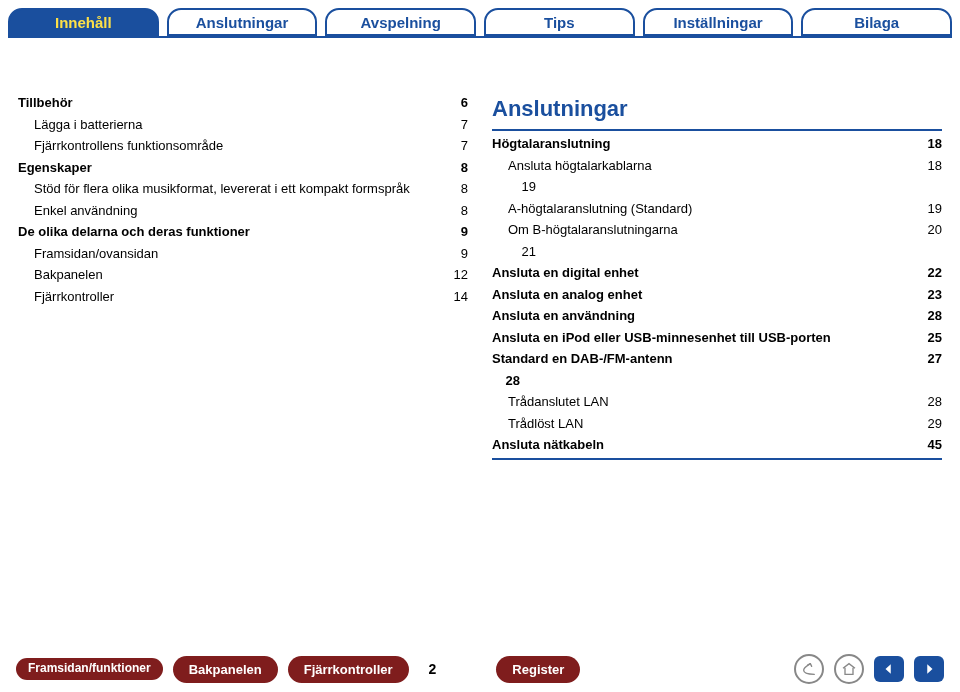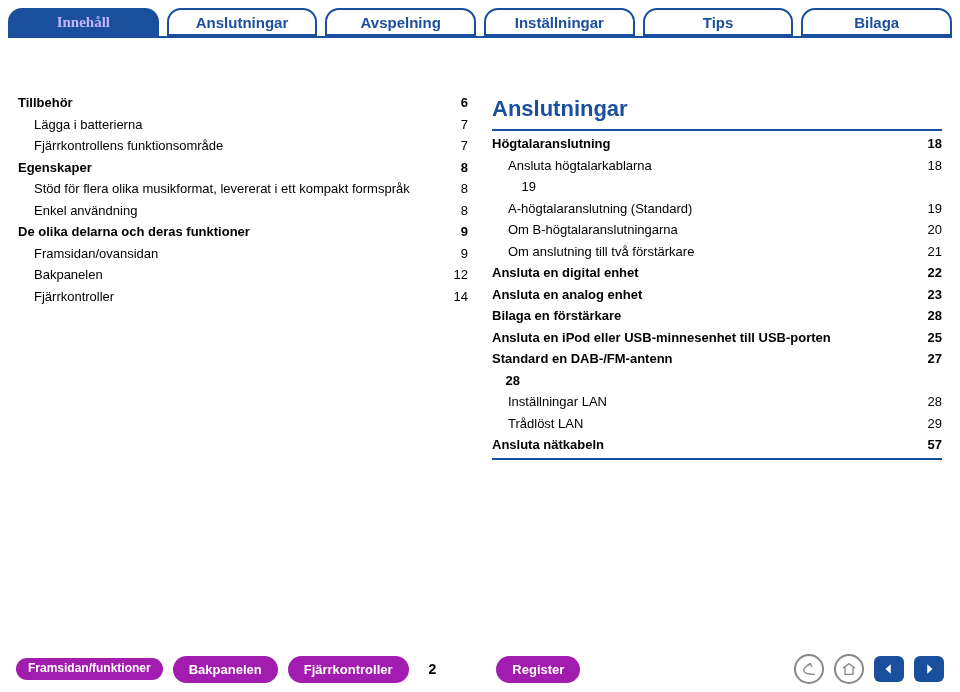--- a/index.html
+++ b/index.html
@@ -12,21 +12,21 @@
     flex: 1;
     height: 28px;
     border: 2px solid #1a4f9e;
     border-radius: 14px 14px 0 0;
     display: flex; align-items: center; justify-content: center;
     font-weight: bold; font-size: 15px; color: #1a4f9e;
     background: #fff;
     cursor: pointer;
     position: relative;
   }
-  .tab.active { background: #1a4f9e; color: #c4b5fd; font-family: Liberation Serif, serif; }
+  .tab.active { background: #1a4f9e; color: #fde047; }
   .tabs-underline { height: 2px; background: #1a4f9e; margin: 0 8px; }
 
   
   .content { display: flex; gap: 24px; padding: 8px 18px 0 18px; margin-top: 46px; }
   .col { flex: 1; font-size: 13px; line-height: 1.5; }
   .col.right { flex: 1; }
 
   .section-title { font-size: 22px; font-weight: bold; color: #1a4f9e; margin-bottom: 4px; }
   .divider { height: 2px; background: #1a4f9e; margin: 2px 0 2px 0; }
 
@@ -36,21 +36,21 @@
   .row.bold { font-weight: bold; }
   .indent1 { padding-left: 16px; }
 
   
   .bottombar {
     position: absolute; left: 0; right: 0; bottom: 8px;
     display: flex; align-items: center; gap: 10px;
     padding: 0 16px;
   }
   .btn {
-    background: #a21caf; color: #fff; font-weight: bold; font-size: 13px;
+    background: #7f1d1d; color: #fff; font-weight: bold; font-size: 13px;
     border-radius: 999px; padding: 6px 16px; display: flex; align-items: center; justify-content: center;
     cursor: pointer; white-space: nowrap;
   }
   .btn.two-line { font-size: 12px; line-height: 1.1; text-align: center; padding: 4px 12px; }
   .pagenum { font-size: 14px; font-weight: bold; color: #000; padding: 0 10px; }
 
   .icon-circle {
     width: 30px; height: 30px; border-radius: 50%; border: 2px solid #888;
     display: flex; align-items: center; justify-content: center; cursor: pointer;
     color: #888;
@@ -65,22 +65,22 @@
 
   .spacer { flex: 1; }
 </style>
 </head>
 <body>
 
 <div class="tabs" id="tabs-container">
     <div class="tab active">Innehåll</div>
     <div class="tab">Anslutningar</div>
     <div class="tab">Avspelning</div>
+    <div class="tab">Tips</div>
     <div class="tab">Inställningar</div>
-    <div class="tab">Tips</div>
     <div class="tab">Bilaga</div>
   </div>
 <div class="tabs-underline"></div>
 
 <div class="content">
   <div class="col" id="left-col">
       <div class="row bold">
         <span class="label">Tillbehör</span>
         <span class="page">6</span>
       </div>
@@ -138,57 +138,56 @@
         </div>
         <div class="row indent1">
           <span class="label">A-högtalaranslutning (Standard)</span>
           <span class="page">19</span>
         </div>
         <div class="row indent1">
           <span class="label">Om B-högtalaranslutningarna</span>
           <span class="page">20</span>
         </div>
         <div class="row indent1">
-          <span class="label">Om anslutning till två förstärkare</span>
           <span class="page">21</span>
         </div>
         <div class="row bold">
           <span class="label">Ansluta en digital enhet</span>
           <span class="page">22</span>
         </div>
         <div class="row bold">
           <span class="label">Ansluta en analog enhet</span>
           <span class="page">23</span>
         </div>
         <div class="row bold">
-          <span class="label">Bilaga en förstärkare</span>
+          <span class="label">Ansluta en användning</span>
           <span class="page">28</span>
         </div>
         <div class="row bold">
           <span class="label">Ansluta en iPod eller USB-minnesenhet till USB-porten</span>
           <span class="page">25</span>
         </div>
         <div class="row bold">
           <span class="label">Standard en DAB-/FM-antenn</span>
           <span class="page">27</span>
         </div>
         <div class="row bold">
           <span class="page">28</span>
         </div>
         <div class="row indent1">
-          <span class="label">Inställningar LAN</span>
+          <span class="label">Trådanslutet LAN</span>
           <span class="page">28</span>
         </div>
         <div class="row indent1">
           <span class="label">Trådlöst LAN</span>
           <span class="page">29</span>
         </div>
         <div class="row bold">
           <span class="label">Ansluta nätkabeln</span>
-          <span class="page">57</span>
+          <span class="page">45</span>
         </div>
       </div>
     <div class="divider"></div>
   </div>
 </div>
 
 <div class="bottombar">
   <div class="btn two-line" id="btn-framsidan">
       <div>Framsidan/</div>
       <div>funktioner</div>

